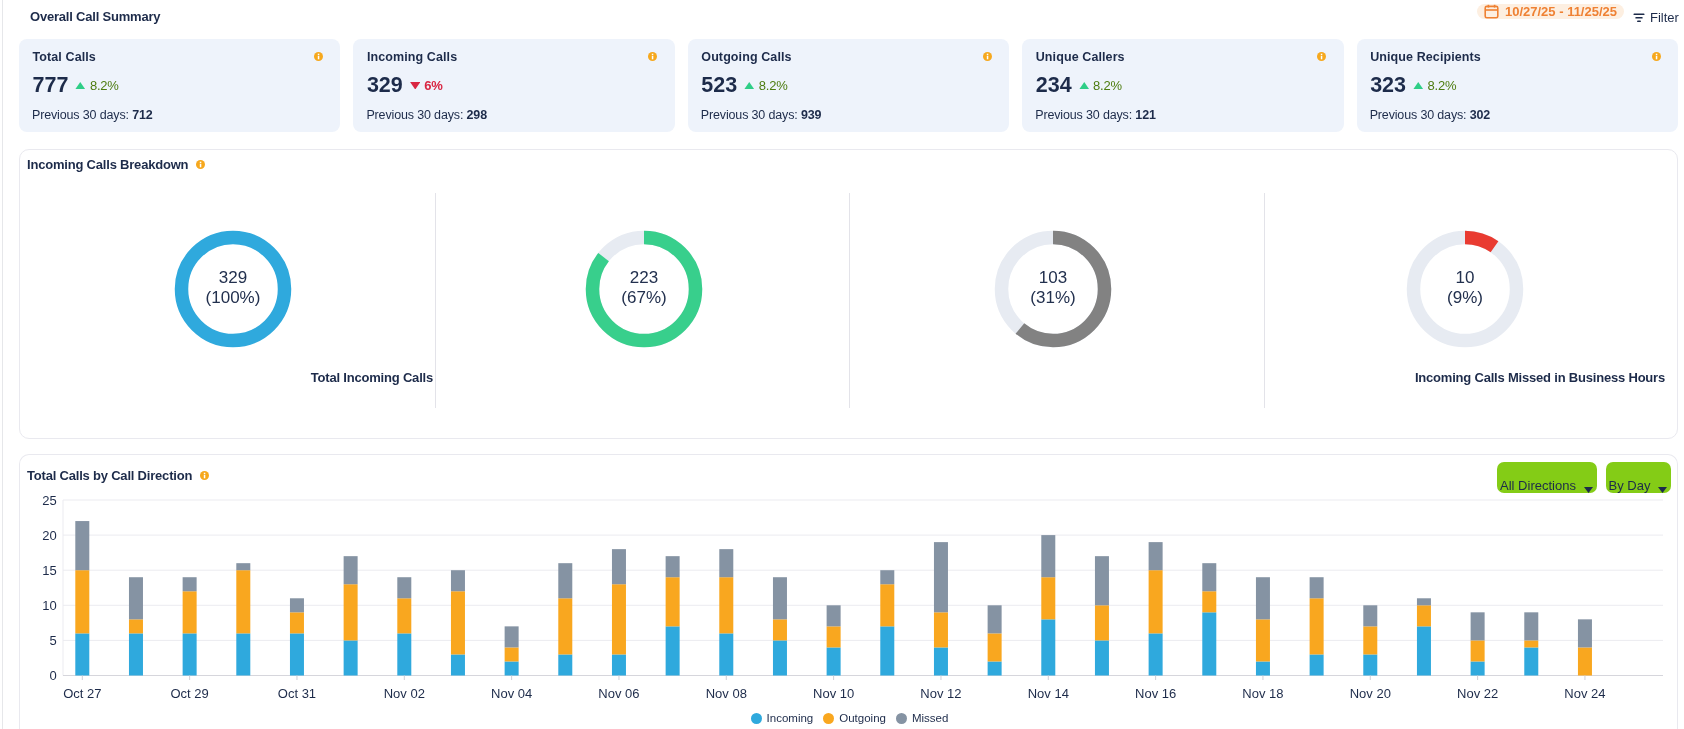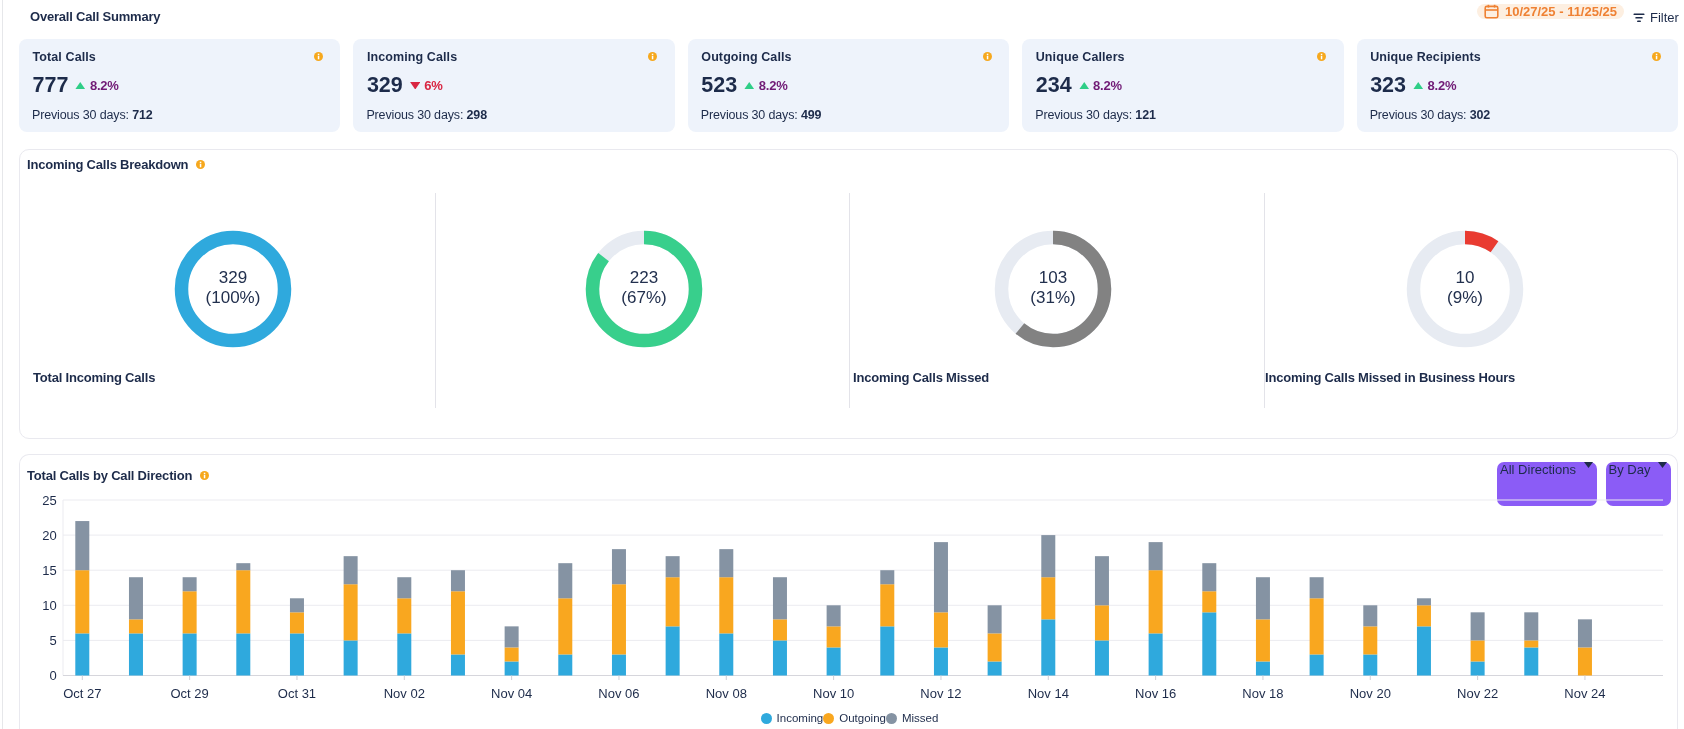--- a/index.html
+++ b/index.html
@@ -8,33 +8,33 @@
 .hdr-title{position:absolute;left:30px;top:9px;font-size:13px;font-weight:bold;letter-spacing:-.2px}
 .datechip{position:absolute;left:1477px;top:4px;width:147px;height:15px;background:#fdefe1;border-radius:8px;display:flex;align-items:center;justify-content:center;gap:6px;color:#ef8133;font-size:13px;font-weight:bold}
 .filterbtn{position:absolute;left:1633px;top:10px;display:flex;align-items:center;gap:5px;font-size:13px;color:#1d2b4a}
 .cards{position:absolute;left:19px;top:39px;width:1659px;display:flex;gap:13px}
 .card{flex:1;height:93px;background:#eef3fb;border-radius:8px;position:relative}
 .card .info{position:absolute;right:17.5px;top:13px}
 .c-title{position:absolute;left:13.5px;top:10.5px;font-size:12.5px;font-weight:bold;letter-spacing:.1px}
 .c-num{position:absolute;left:13.5px;top:34px;display:flex;align-items:center}
 .c-num .big{font-size:21.5px;font-weight:bold}
 .c-num .arr{margin-left:7px;display:flex}
-.pgreen{margin-left:4px;font-size:13px;font-weight:bold;letter-spacing:-.2px;color:#701a75}
+.pgreen{margin-left:4px;font-size:13px;font-weight:normal;letter-spacing:-.2px;color:#4d7c0f}
 .pred{margin-left:4px;font-size:13px;font-weight:bold;letter-spacing:-.2px;color:#d92642}
 .c-prev{position:absolute;left:13px;top:69px;font-size:12.5px;letter-spacing:-.15px}
 .panel{position:absolute;left:19px;width:1659px;background:#fff;border:1px solid #e9e9ef;border-radius:10px}
 .p1{top:148.5px;height:290px}
 .p2{top:453.5px;height:290px;border-bottom:none;border-radius:10px 10px 0 0}
 .ptitle{position:absolute;left:7px;top:7px;font-size:13px;font-weight:bold;letter-spacing:-.2px;display:flex;align-items:center;gap:8px}
 .divider{position:absolute;top:43px;width:1px;height:215px;background:#e3e3e9}
 .donut{position:absolute}
-.dlabel{position:absolute;top:220.5px;width:400px;text-align:left;font-size:13px;font-weight:bold;letter-spacing:-.2px}
+.dlabel{position:absolute;top:220.5px;width:400px;text-align:right;font-size:13px;font-weight:bold;letter-spacing:-.2px}
 .chartsvg{position:absolute;left:0;top:0}
-.chip{position:absolute;height:44px;background:#8b5cf6;border-radius:7px;display:flex;align-items:flex-start;justify-content:center;gap:8px;font-size:13px;color:#1d2b4a}
-.legend{position:absolute;left:0;top:257.5px;width:1659px;display:flex;justify-content:center;align-items:center;gap:0;font-size:11.5px}
+.chip{position:absolute;height:31px;background:#84cc16;border-radius:7px;display:flex;align-items:flex-end;justify-content:center;gap:8px;font-size:13px;color:#1d2b4a}
+.legend{position:absolute;left:0;top:257.5px;width:1659px;display:flex;justify-content:center;align-items:center;gap:10px;font-size:11.5px}
 .legend .item{display:flex;align-items:center;gap:5px}
 .dot{width:11px;height:11px;border-radius:50%}
 </style></head>
 <body>
 <div class="leftline"></div>
 <div class="hdr-title">Overall Call Summary</div>
 <div class="datechip">
     <svg width="15" height="15" viewBox="0 0 15 15" fill="none" stroke="#ef8133" stroke-width="1.6">
       <rect x="1.2" y="2.4" width="12.6" height="11.4" rx="1.6"></rect>
       <line x1="4.4" y1="0.8" x2="4.4" y2="3.6"></line>
@@ -97,21 +97,21 @@
       <div class="c-title">Outgoing Calls</div>
       <div class="c-num">
         <span class="big">523</span>
         <span class="arr">
           <svg width="10.5" height="7.5" viewBox="0 0 11 8">
             <path d="M5.5 0L11 8H0Z" fill="#2fce87"></path>
           </svg>
         </span>
         <span class="pgreen">8.2%</span>
       </div>
-      <div class="c-prev">Previous 30 days: <b>499</b></div>
+      <div class="c-prev">Previous 30 days: <b>939</b></div>
     </div>
     <div class="card">
       <svg style="" class="info" width="9" height="9" viewBox="0 0 9 9">
         <circle cx="4.5" cy="4.5" r="4.5" fill="#f6a81d"></circle>
         <rect x="3.8" y="1.7" width="1.5" height="1.5" fill="#fff"></rect>
         <rect x="3.8" y="3.9" width="1.5" height="3.4" fill="#fff"></rect>
       </svg>
       <div class="c-title">Unique Callers</div>
       <div class="c-num">
         <span class="big">234</span>
@@ -163,21 +163,20 @@
       <circle cx="60" cy="60" r="51.5" fill="none" stroke="#38cf8c" stroke-width="13.5" stroke-dasharray="276.66 46.92" transform="rotate(-90 60 60)"></circle>
       <text x="60" y="53.5" text-anchor="middle" font-size="17" fill="#22304e">223</text>
       <text x="60" y="73.5" text-anchor="middle" font-size="17" fill="#22304e">(67%)</text>
     </svg>
     <svg class="donut" style="left:973.0px;top:79.5px" width="120" height="120" viewBox="0 0 120 120">
       <circle cx="60" cy="60" r="51.5" fill="none" stroke="#e7ebf2" stroke-width="13.5"></circle>
       <circle cx="60" cy="60" r="51.5" fill="none" stroke="#828282" stroke-width="13.5" stroke-dasharray="197.39 126.20" transform="rotate(-90 60 60)"></circle>
       <text x="60" y="53.5" text-anchor="middle" font-size="17" fill="#22304e">103</text>
       <text x="60" y="73.5" text-anchor="middle" font-size="17" fill="#22304e">(31%)</text>
     </svg>
-    <div class="dlabel" style="left:833px;">Incoming Calls Missed</div>
     <svg class="donut" style="left:1385.0px;top:79.5px" width="120" height="120" viewBox="0 0 120 120">
       <circle cx="60" cy="60" r="51.5" fill="none" stroke="#e7ebf2" stroke-width="13.5"></circle>
       <circle cx="60" cy="60" r="51.5" fill="none" stroke="#e93b31" stroke-width="13.5" stroke-dasharray="31.39 292.20" transform="rotate(-90 60 60)"></circle>
       <text x="60" y="53.5" text-anchor="middle" font-size="17" fill="#22304e">10</text>
       <text x="60" y="73.5" text-anchor="middle" font-size="17" fill="#22304e">(9%)</text>
     </svg>
     <div class="dlabel" style="left:1245px;">Incoming Calls Missed in Business Hours</div>
 </div>
 <div class="panel p2">
   <div class="ptitle" style="top:13.5px">Total Calls by Call Direction <svg style="" class="info" width="9" height="9" viewBox="0 0 9 9">

